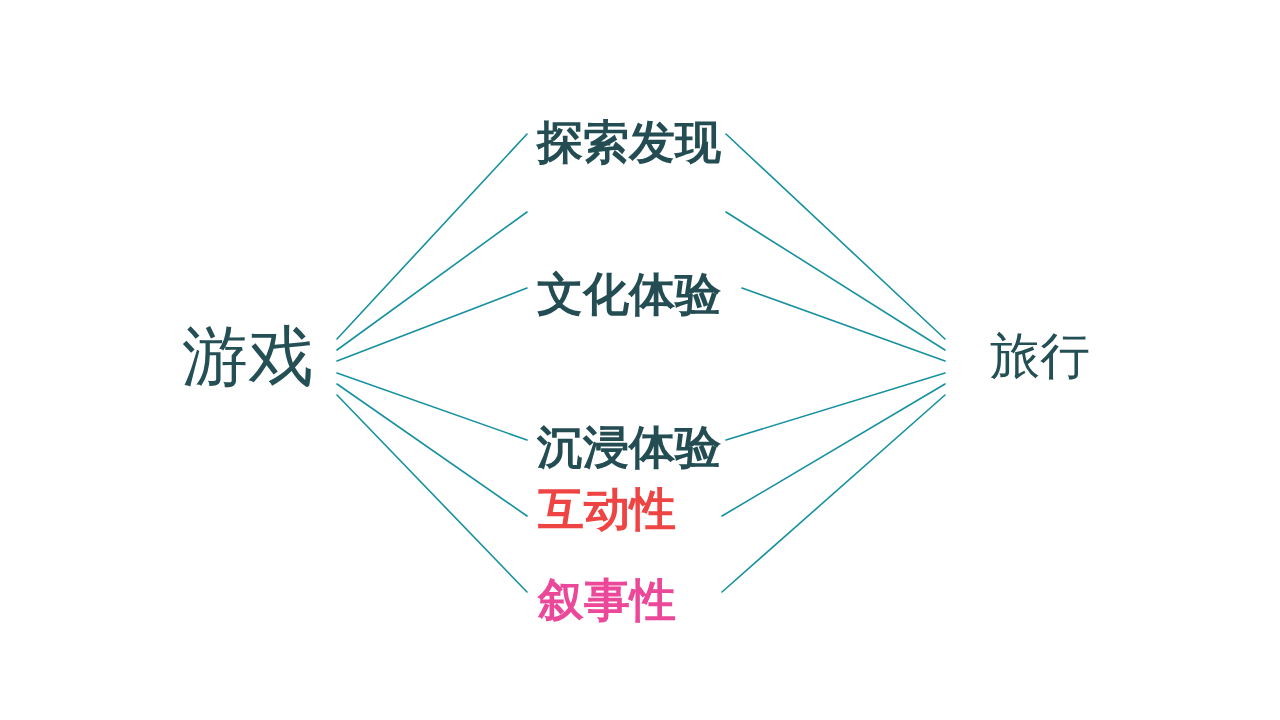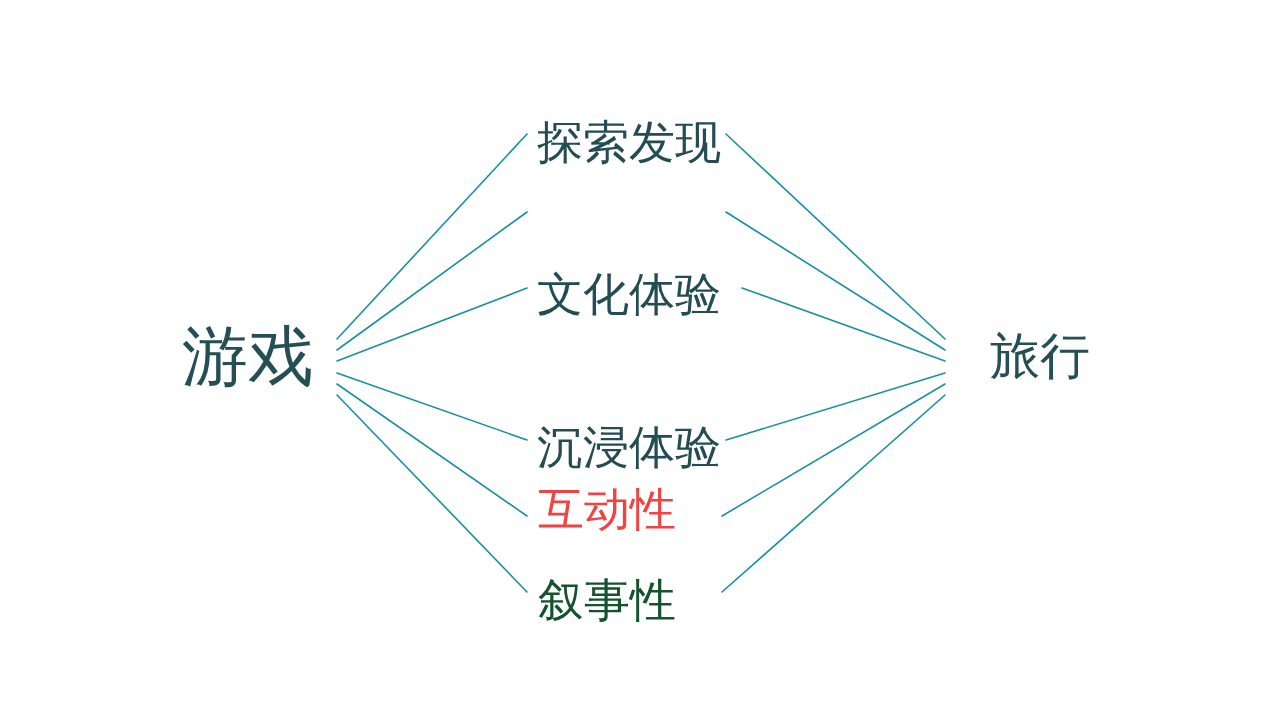--- a/index.html
+++ b/index.html
@@ -36,21 +36,21 @@
     font-weight: 400;
     letter-spacing: 0px;
     transform: translate(-50%, -50%);
   }
   .bridge-label {
     position: absolute;
     white-space: nowrap;
     color: #234d53;
     font-size: 46px;
     line-height: 1;
-    font-weight: 400;
+    font-weight: 700;
     letter-spacing: 0px;
     transform: translate(-50%, -50%);
     text-align: center;
   }
 </style>
 </head>
 <body>
 
 <div id="diagram-root" style="width: 1280px; height: 720px; background: rgb(255, 255, 255);">
 
@@ -72,15 +72,15 @@
   </svg>
 
   <div class="node-label" id="left-node" style="left: 248px; top: 356px; font-size: 66px; color: rgb(36, 79, 85);">游戏</div>
 
   <div class="node-label" id="right-node" style="left: 1040px; top: 356px; font-size: 50px; color: rgb(36, 79, 85);">旅行</div>
 
   <div class="bridge-label" id="bridge-0" style="left: 629px; top: 142px; font-size: 46px; color: rgb(35, 77, 83);">探索发现</div>
   <div class="bridge-label" id="bridge-2" style="left: 629px; top: 294px; font-size: 46px; color: rgb(35, 77, 83);">文化体验</div>
   <div class="bridge-label" id="bridge-3" style="left: 629px; top: 447px; font-size: 46px; color: rgb(35, 77, 83);">沉浸体验</div>
   <div class="bridge-label" id="bridge-4" style="left: 607px; top: 509px; font-size: 46px; color: #ef4444;">互动性</div>
-  <div class="bridge-label" id="bridge-5" style="left: 607px; top: 600px; font-size: 46px; color: #14532d;">叙事性</div>
+  <div class="bridge-label" id="bridge-5" style="left: 607px; top: 600px; font-size: 46px; color: #ec4899;">叙事性</div>
 
 </div>
 
 </body></html>

